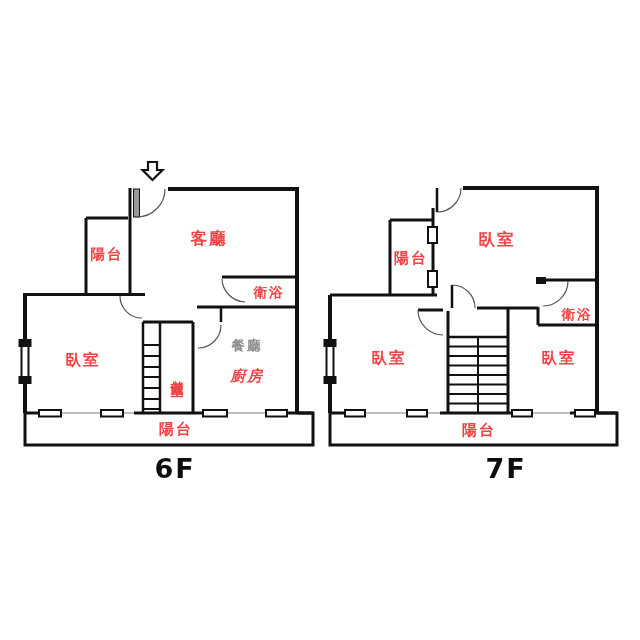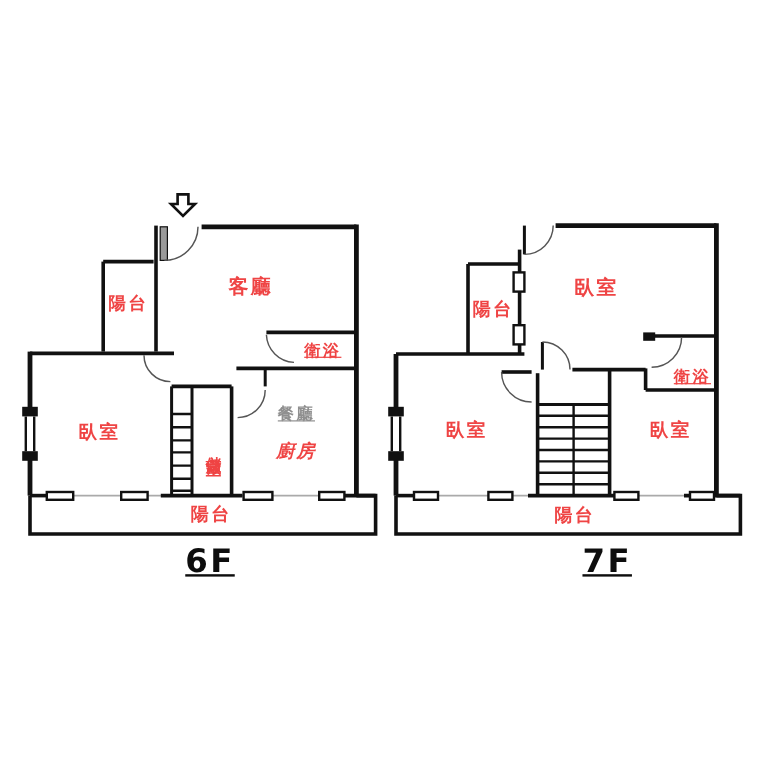--- a/index.html
+++ b/index.html
@@ -30,23 +30,23 @@
     font-weight:bold;color:#ef4444;white-space:nowrap;
     letter-spacing:2px;line-height:1;
   }
   .gray-label{color:var(--dining-label);}
   .vert{
     writing-mode:vertical-rl;text-orientation:upright;
     letter-spacing:1px;white-space:nowrap;
   }
   .floor-label{
     position:absolute;transform:translate(-50%,-50%);
-    font-weight:bold;color:#0d0d0d;font-size:27px;letter-spacing:2px;line-height:1;text-decoration:underline;
+    font-weight:bold;color:#0d0d0d;font-size:27px;letter-spacing:2px;line-height:1;
   }
-  .fs13{font-size:13px;} .fs135{font-size:13.5px;text-decoration:underline;} .fs145{font-size:14.5px;}
+  .fs13{font-size:13px;} .fs135{font-size:13.5px;} .fs145{font-size:14.5px;}
   .fs15{font-size:15px;} .fs155{font-size:15.5px;} .fs165{font-size:16.5px;}
 </style>
 </head>
 <body>
 
 <div class="canvas">
 
   <svg class="plan-svg" viewBox="0 0 640 640">
 
     <g>

